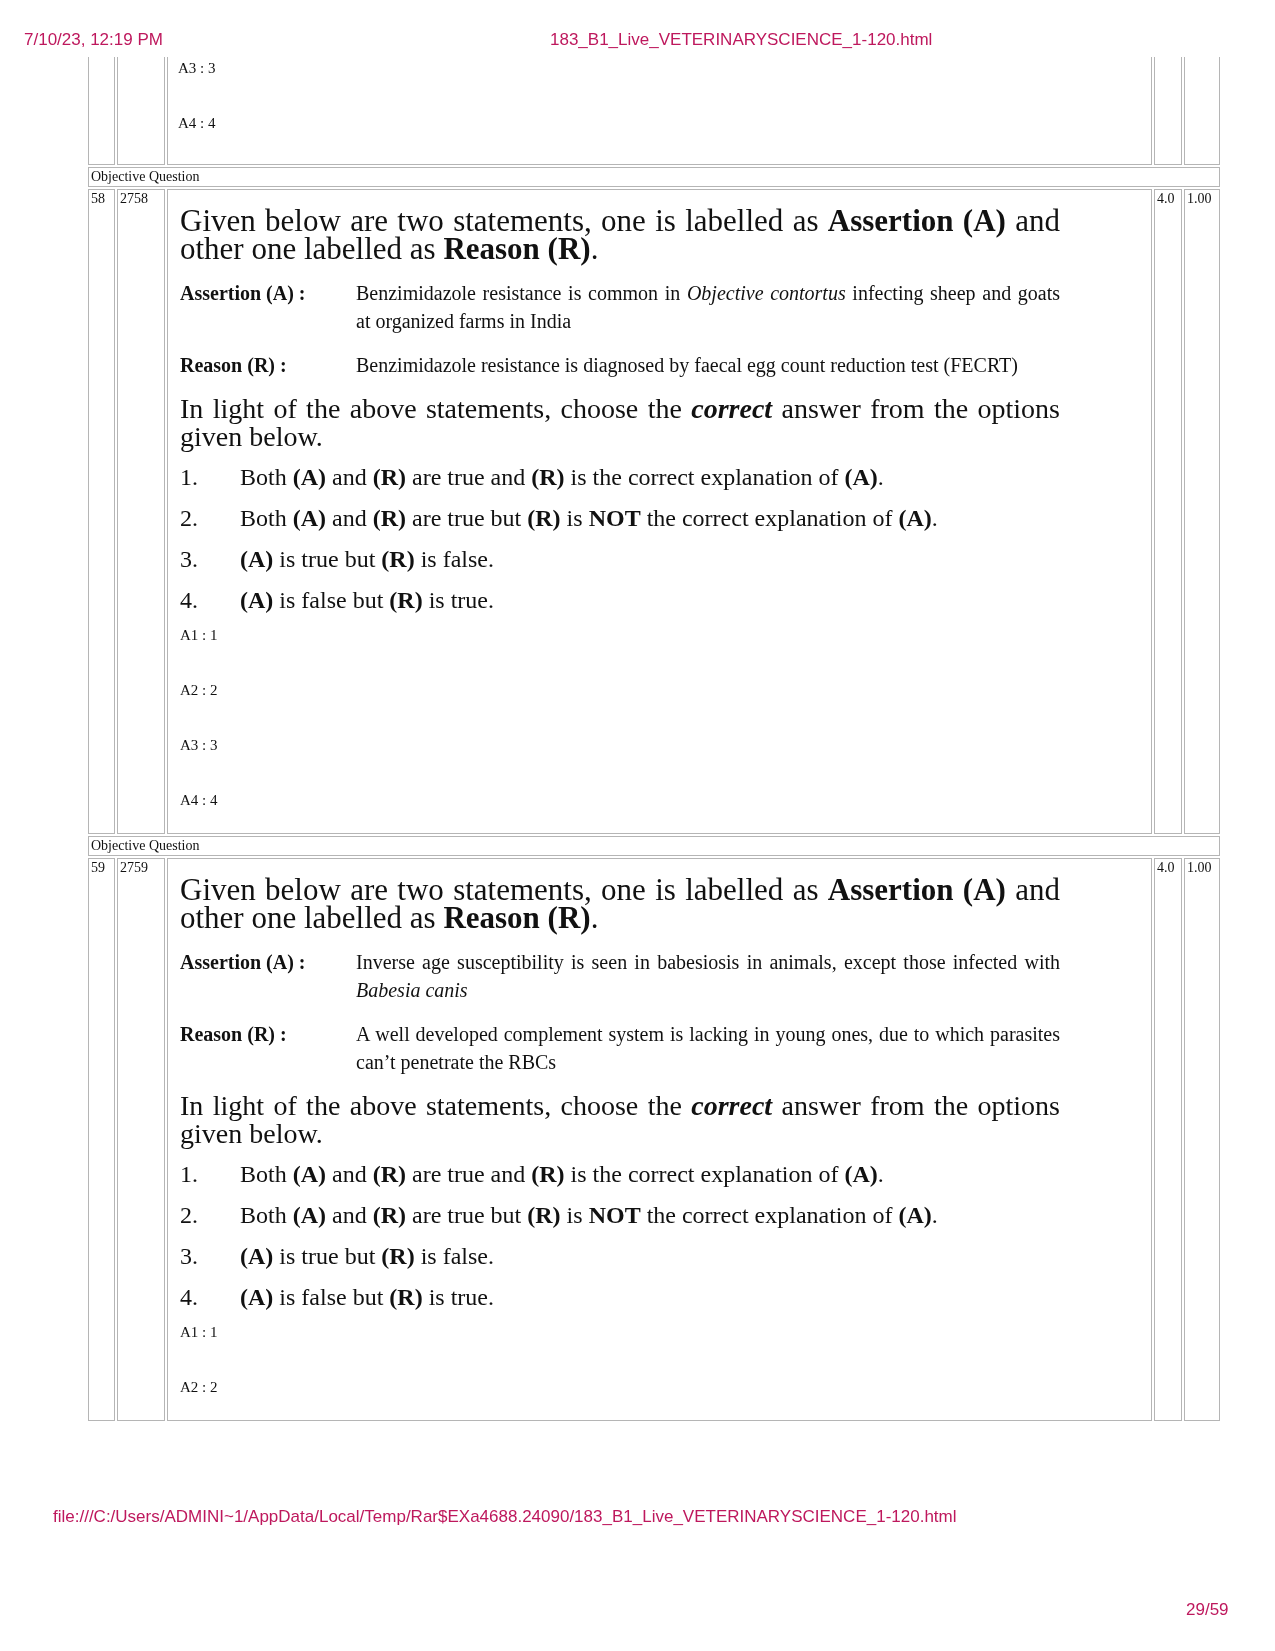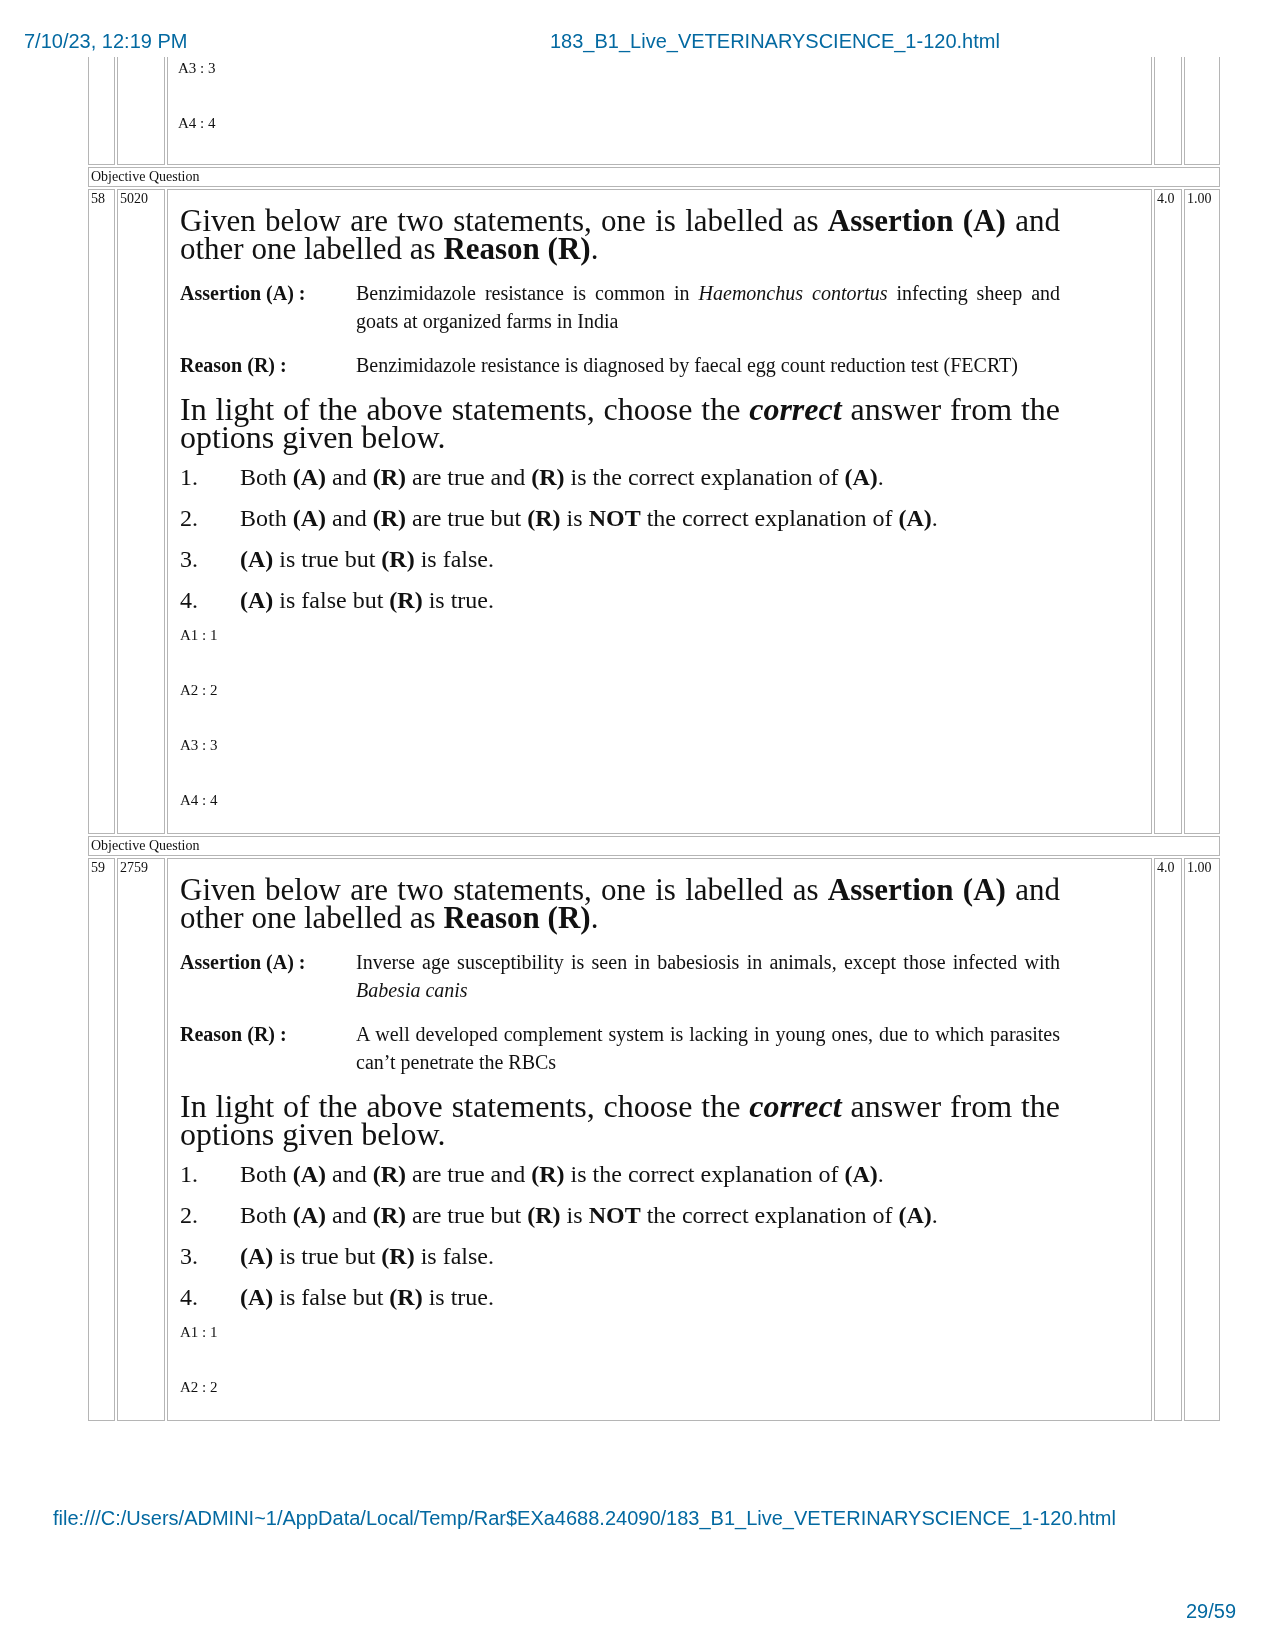--- a/index.html
+++ b/index.html
@@ -1,36 +1,36 @@
 <!DOCTYPE html>
 <html><head>
 <meta charset="utf-8">
 <style>
   html, body { margin:0; padding:0; background:#fff; }
   body { width:1275px; height:1651px; position:relative; overflow:hidden; font-family:"Liberation Serif", serif; color:#111; }
-  .hdr, .ftr { position:absolute; font-family:"Liberation Sans", sans-serif; font-size:20px; color:#0369a1; }
+  .hdr, .ftr { position:absolute; font-family:"Liberation Sans", sans-serif; font-size:17px; color:#be185d; }
   .hdr-left { left:24px; top:30px; }
   .hdr-center { left:550px; top:30px; }
   .ftr-left { left:53px; top:1507px; }
   .ftr-right { left:1186px; top:1600px; }
 
   .page-clip { position:absolute; left:0; top:57px; width:1275px; height:1528px; overflow:hidden; }
   table.qt { position:absolute; left:86px; border-collapse:separate; border-spacing:2px; width:1136px; table-layout:fixed; }
   table.qt td { border:1px solid #b5b5b5; vertical-align:top; padding:1px 2px; font-size:14px; font-family:"Liberation Serif", serif; }
   col.c1 { width:27px; } col.c2 { width:48px; } col.c3 { width:auto; } col.c4 { width:28px; } col.c5 { width:36px; }
   td.label-row { font-size:14px; padding:1px 1px; }
   .qnum, .qid, .mark, .neg { font-size:14px; }
 
   .qbody { padding:16px 20px 0 10px; }
   .qtext { font-size:31px; line-height:28px; text-align:justify; width:880px; }
   .qtext b { font-weight:bold; }
   .stmt { display:flex; margin-top:16px; font-size:20px; line-height:28px; }
   .stmt .lbl { width:176px; font-weight:bold; flex:none; }
   .stmt .txt { width:704px; text-align:justify; text-align-last:left; }
-  .light { margin-top:16px; font-size:32px; line-height:28px; text-align:justify; width:880px; }
+  .light { margin-top:16px; font-size:28px; line-height:28px; text-align:justify; width:880px; }
   .opts { margin-top:12px; }
   .opt { display:flex; font-size:24px; line-height:28px; margin-bottom:13px; }
   .opt .n { width:60px; flex:none; }
   .answers { margin-top:12px; }
   .ans { font-size:15px; height:55px; }
   .ans:last-child { height:40px; }
 </style>
 </head>
 <body>
 
@@ -59,27 +59,27 @@
         </td>
         <td></td>
         <td></td>
       </tr>
 
       <tr>
         <td colspan="5" class="label-row">Objective Question</td>
       </tr>
       <tr>
         <td class="qnum">58</td>
-        <td class="qid">5020</td>
+        <td class="qid">2758</td>
         <td>
           <div class="qbody" id="q0">
               <div class="qtext"><span>Given below are two statements, one is labelled as </span><b>Assertion (A)</b><span> and other one labelled as </span><b>Reason (R)</b><span>.</span></div>
               <div class="stmt">
                 <div class="lbl">Assertion (A) :</div>
-                <div class="txt"><span>Benzimidazole resistance is common in </span><i>Haemonchus contortus</i><span> infecting sheep and goats at organized farms in India</span></div>
+                <div class="txt"><span>Benzimidazole resistance is common in </span><i>Objective contortus</i><span> infecting sheep and goats at organized farms in India</span></div>
               </div>
               <div class="stmt">
                 <div class="lbl">Reason (R) :</div>
                 <div class="txt">Benzimidazole resistance is diagnosed by faecal egg count reduction test (FECRT)</div>
               </div>
               <div class="light"><span>In light of the above statements, choose the </span><b style="font-style: italic;">correct</b><span> answer from the options given below.</span></div>
               <div class="opts">
                 <div class="opt">
                   <div class="n">1.</div>
                   <div><span>Both </span><b>(A)</b><span> and </span><b>(R)</b><span> are true and </span><b>(R)</b><span> is the correct explanation of </span><b>(A)</b><span>.</span></div>

